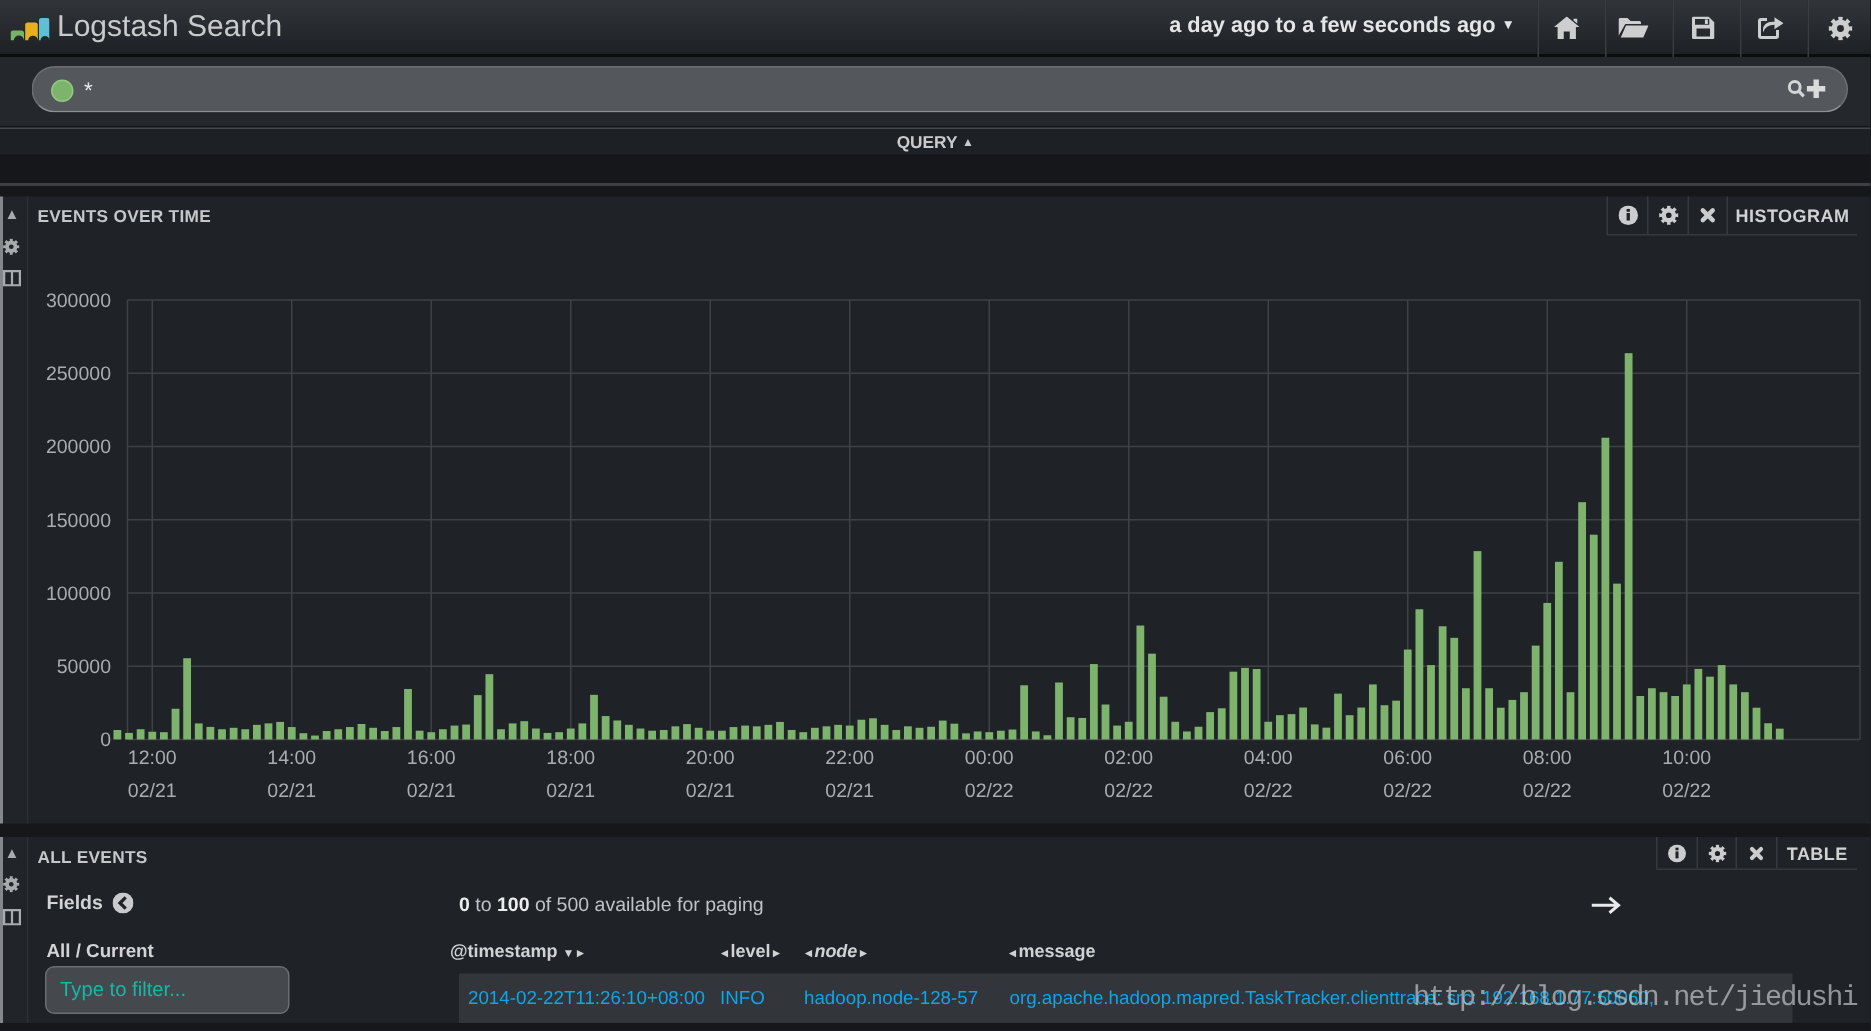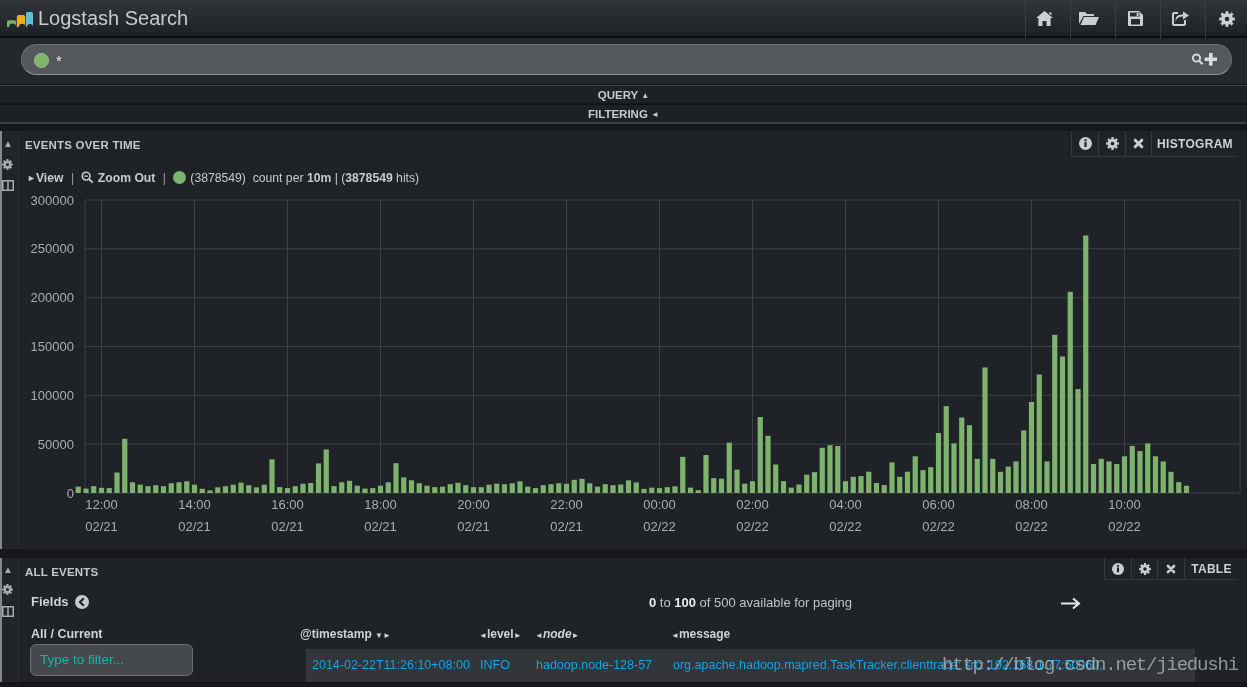--- a/index.html
+++ b/index.html
@@ -43,21 +43,21 @@
 .pctrl { position:absolute; display:flex; border-bottom:1px solid #36393d; }
 .pcell { border-left:1px solid #36393d; display:flex; align-items:center; justify-content:center; }
 .pcell.lab { font-size:12px; font-weight:bold; color:#d0d1d3; letter-spacing:0.3px; }
 
 #legend { position:absolute; left:8px; top:40px; font-size:12.2px; color:#c9cacc; }
 #legend b { font-weight:bold; }
 .lsep { color:#9a9da0; padding:0 4px; }
 .ldot { display:inline-block; width:13px; height:13px; border-radius:50%; background:#7db46c; vertical-align:-2px; margin-right:4px; }
 
 #fieldshdr { position:absolute; left:12px; top:36px; font-size:13px; font-weight:bold; color:#d2d3d5; }
-#paging { position:absolute; left:287px; top:37px; width:889px; text-align:center; font-size:13px; color:#c0c2c4; }
+#paging { position:absolute; left:287px; top:37px; width:889px; font-size:13px; color:#c0c2c4; }
 #paging b { color:#eceded; }
 #pgarrow { position:absolute; left:1042px; top:39px; }
 #allcur { position:absolute; left:12px; top:69px; font-size:12.5px; font-weight:bold; color:#d2d3d5; }
 #filterbox { position:absolute; left:11px; top:86px; width:163px; height:32px; background:#45494e;
   border:1px solid #6a6e73; border-radius:6px; color:#14b8a6; font-size:13.5px; line-height:30px; padding-left:9px; }
 .thead { position:absolute; top:69px; font-size:12px; font-weight:bold; color:#d0d2d4; }
 #trow { position:absolute; left:287px; top:91px; width:889px; height:33px; background:#32353a; }
 .tcell { position:absolute; top:9px; font-size:12.5px; color:#0ea5e9; white-space:nowrap; }
 
 #watermark { position:absolute; left:942px; top:654px; font-family:"Liberation Mono", monospace;
@@ -67,20 +67,21 @@
 <body>
 <div id="page">
 
   <div id="navbar">
     <svg id="logo" width="26" height="15" viewBox="0 0 26 15">
       <path d="M0,15 L0,10 Q0,8.3 1.7,8.3 L7.3,8.3 Q9,8.3 9,10 L9,15 A3.4,3.4 0 0,0 2.2,15 Z" fill="#74b568"></path>
       <path d="M9.8,15 L9.8,4.7 Q9.8,3 11.5,3 L16.5,3 Q18.2,3 18.2,4.7 L18.2,15 A3.2,3.2 0 0,0 11.8,15 Z" fill="#e8b021"></path>
       <path d="M19,15 L19,1.5 Q19,0 20.5,0 L24.5,0 Q26,0 26,1.5 L26,15 A3,3 0 0,0 20,15 Z" fill="#5ec0d6"></path>
     </svg>
     <span class="brand">Logstash Search</span>
+    <span id="timepick">a day ago to a few seconds ago <span style="font-size:9px; vertical-align:2px;">▼</span></span>
     <div id="navicons">
       <div class="navsep" style="right:221px;"></div>
       <div class="navsep" style="right:176px;"></div>
       <div class="navsep" style="right:131px;"></div>
       <div class="navsep" style="right:86px;"></div>
       <div class="navsep" style="right:41px;"></div>
       <svg class="navicon" style="right:194px;" width="17" height="15" viewBox="0 0 17 15" fill="#cdced0">
           <path d="M8.5,0 L0,7 H2.4 V15 H6.5 V10 H10.5 V15 H14.6 V7 H17 Z M13,1.5 H15.5 V4.6 L13,2.6 Z"></path>
         </svg>
       <svg class="navicon" style="right:148px;" width="20" height="15" viewBox="0 0 20 15" fill="#cdced0">
@@ -105,21 +106,20 @@
         <span class="star">*</span>
       <svg id="pillicons" width="26" height="18" viewBox="0 0 26 18">
         <circle cx="5.5" cy="7" r="3.6" fill="none" stroke="#d3d4d6" stroke-width="2"></circle>
         <line x1="8.2" y1="9.8" x2="11.5" y2="13.2" stroke="#d3d4d6" stroke-width="2.2"></line>
         <path d="M18,2 h3.6 v4.4 H26 v3.6 h-4.4 V14.4 h-3.6 V10 H13.6 V6.4 H18 Z" fill="#dadbdc"></path>
       </svg>
     </div>
   </div>
 
   <div class="collrow" id="qrow">QUERY <span class="smalltri">▲</span></div>
-  <div class="collrow" id="frow">FILTERING <span class="smalltri">◄</span></div>
   <div id="frowline"></div>
 
   <div class="lstrip" id="row1">
     <span class="ic" style="left:1px; top:7px; font-size:10px;">▲</span>
     <svg class="ic" style="left:0px; top:28px;" width="11" height="11" viewBox="0 0 16 16" fill="#a9acae">
         <path fill-rule="evenodd" d="M15.85,6.44 L15.85,9.56 L13.86,9.29 L13.05,11.23 L14.65,12.44 L12.44,14.65 L11.23,13.05 L9.29,13.86 L9.56,15.85 L6.44,15.85 L6.71,13.86 L4.77,13.05 L3.56,14.65 L1.35,12.44 L2.95,11.23 L2.14,9.29 L0.15,9.56 L0.15,6.44 L2.14,6.71 L2.95,4.77 L1.35,3.56 L3.56,1.35 L4.77,2.95 L6.71,2.14 L6.44,0.15 L9.56,0.15 L9.29,2.14 L11.23,2.95 L12.44,1.35 L14.65,3.56 L13.05,4.77 L13.86,6.71 Z M10.30,8.00 A2.3,2.3 0 1,0 5.70,8.00 A2.3,2.3 0 1,0 10.30,8.00 Z"></path>
       </svg>
     <svg class="ic" style="left:0px; top:49px;" width="12" height="11" viewBox="0 0 12 11" fill="none" stroke="#a9acae">
         <rect x="0.75" y="0.75" width="10.5" height="9.5" stroke-width="1.5"></rect>
         <line x1="6" y1="1" x2="6" y2="10" stroke-width="1.5"></line>
@@ -140,30 +140,20 @@
           <svg width="13" height="13" viewBox="0 0 16 16" fill="#cbccce">
             <path fill-rule="evenodd" d="M15.85,6.44 L15.85,9.56 L13.86,9.29 L13.05,11.23 L14.65,12.44 L12.44,14.65 L11.23,13.05 L9.29,13.86 L9.56,15.85 L6.44,15.85 L6.71,13.86 L4.77,13.05 L3.56,14.65 L1.35,12.44 L2.95,11.23 L2.14,9.29 L0.15,9.56 L0.15,6.44 L2.14,6.71 L2.95,4.77 L1.35,3.56 L3.56,1.35 L4.77,2.95 L6.71,2.14 L6.44,0.15 L9.56,0.15 L9.29,2.14 L11.23,2.95 L12.44,1.35 L14.65,3.56 L13.05,4.77 L13.86,6.71 Z M10.30,8.00 A2.3,2.3 0 1,0 5.70,8.00 A2.3,2.3 0 1,0 10.30,8.00 Z"></path>
           </svg>
         </div>
       <div class="pcell" style="width:26px;">
           <svg width="11" height="11" viewBox="0 0 11 11">
             <path d="M2.2,2.2 L8.8,8.8 M8.8,2.2 L2.2,8.8" stroke="#cbccce" stroke-width="3" stroke-linecap="round" fill="none"></path>
           </svg>
         </div>
       <div class="pcell lab" style="width:87px;">HISTOGRAM</div>
-    </div>
-    <div id="legend">
-      <span style="font-size:9px; vertical-align:1px;">►</span><b>View</b> <span class="lsep">|</span>
-      <svg width="13" height="13" viewBox="0 0 14 14" style="vertical-align:-2px;">
-          <circle cx="5.5" cy="5.5" r="4.2" fill="none" stroke="#c9cacc" stroke-width="1.7"></circle>
-          <line x1="8.6" y1="8.6" x2="12.6" y2="12.6" stroke="#c9cacc" stroke-width="2"></line>
-          <line x1="3.4" y1="5.5" x2="7.6" y2="5.5" stroke="#c9cacc" stroke-width="1.4"></line>
-        </svg>
-      <b>Zoom Out</b> <span class="lsep">|</span>
-      <span class="ldot"></span>(3878549) &nbsp;count per <b>10m</b> | (<b>3878549</b> hits)
     </div>
   </div>
 
   <div class="lstrip" id="row2">
     <span class="ic" style="left:1px; top:6px; font-size:10px;">▲</span>
     <svg class="ic" style="left:0px; top:26px;" width="11" height="11" viewBox="0 0 16 16" fill="#a9acae">
         <path fill-rule="evenodd" d="M15.85,6.44 L15.85,9.56 L13.86,9.29 L13.05,11.23 L14.65,12.44 L12.44,14.65 L11.23,13.05 L9.29,13.86 L9.56,15.85 L6.44,15.85 L6.71,13.86 L4.77,13.05 L3.56,14.65 L1.35,12.44 L2.95,11.23 L2.14,9.29 L0.15,9.56 L0.15,6.44 L2.14,6.71 L2.95,4.77 L1.35,3.56 L3.56,1.35 L4.77,2.95 L6.71,2.14 L6.44,0.15 L9.56,0.15 L9.29,2.14 L11.23,2.95 L12.44,1.35 L14.65,3.56 L13.05,4.77 L13.86,6.71 Z M10.30,8.00 A2.3,2.3 0 1,0 5.70,8.00 A2.3,2.3 0 1,0 10.30,8.00 Z"></path>
       </svg>
     <svg class="ic" style="left:0px; top:48px;" width="12" height="11" viewBox="0 0 12 11" fill="none" stroke="#a9acae">
         <rect x="0.75" y="0.75" width="10.5" height="9.5" stroke-width="1.5"></rect>

